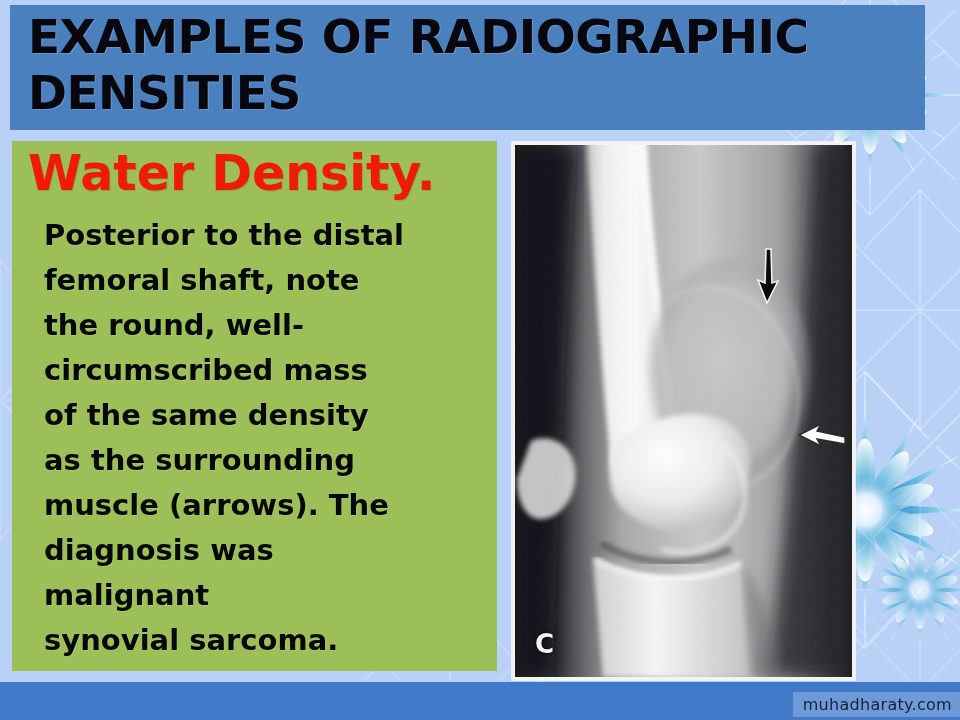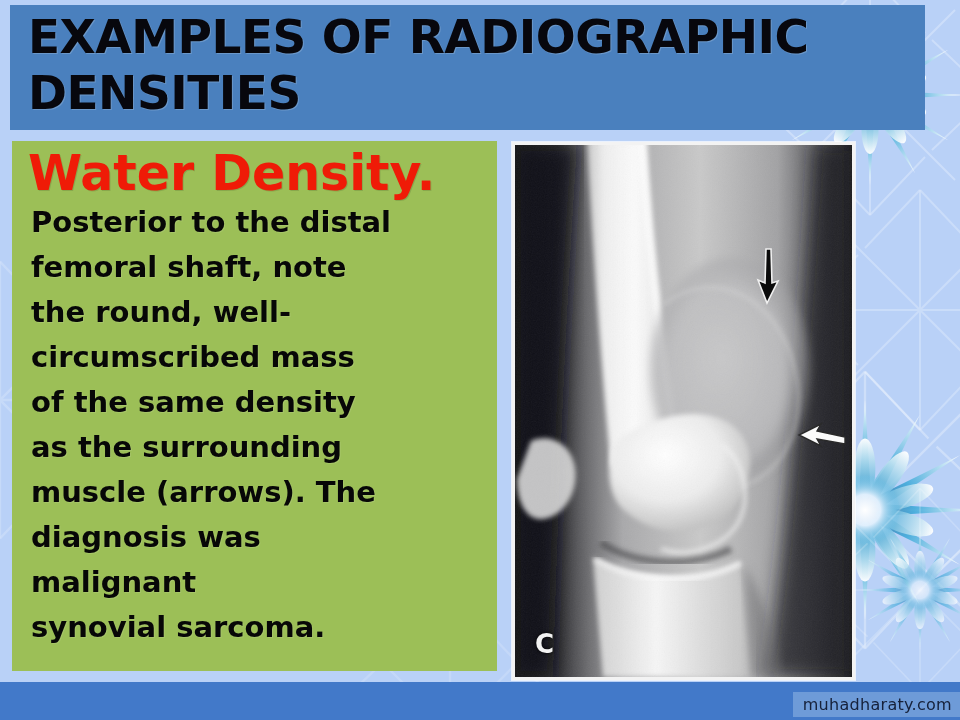--- a/index.html
+++ b/index.html
@@ -70,21 +70,21 @@
     color: #ef1b07;
     margin: 0 0 2px 0;
     text-shadow: 1px 1px 0 rgba(0,0,0,0.12);
   }
   #content-body {
     font-family: "DejaVu Sans", sans-serif;
     font-weight: bold;
     font-size: 29px;
     line-height: 45px;
     color: #070707;
-    margin: 3px;
+    margin: 16px;
     white-space: pre-line;
     text-shadow: 1px 1px 0 rgba(255,255,255,0.10);
   }
 
   
   #xray-frame {
     position: absolute;
     left: 512px;
     top: 142px;
     width: 343px;

